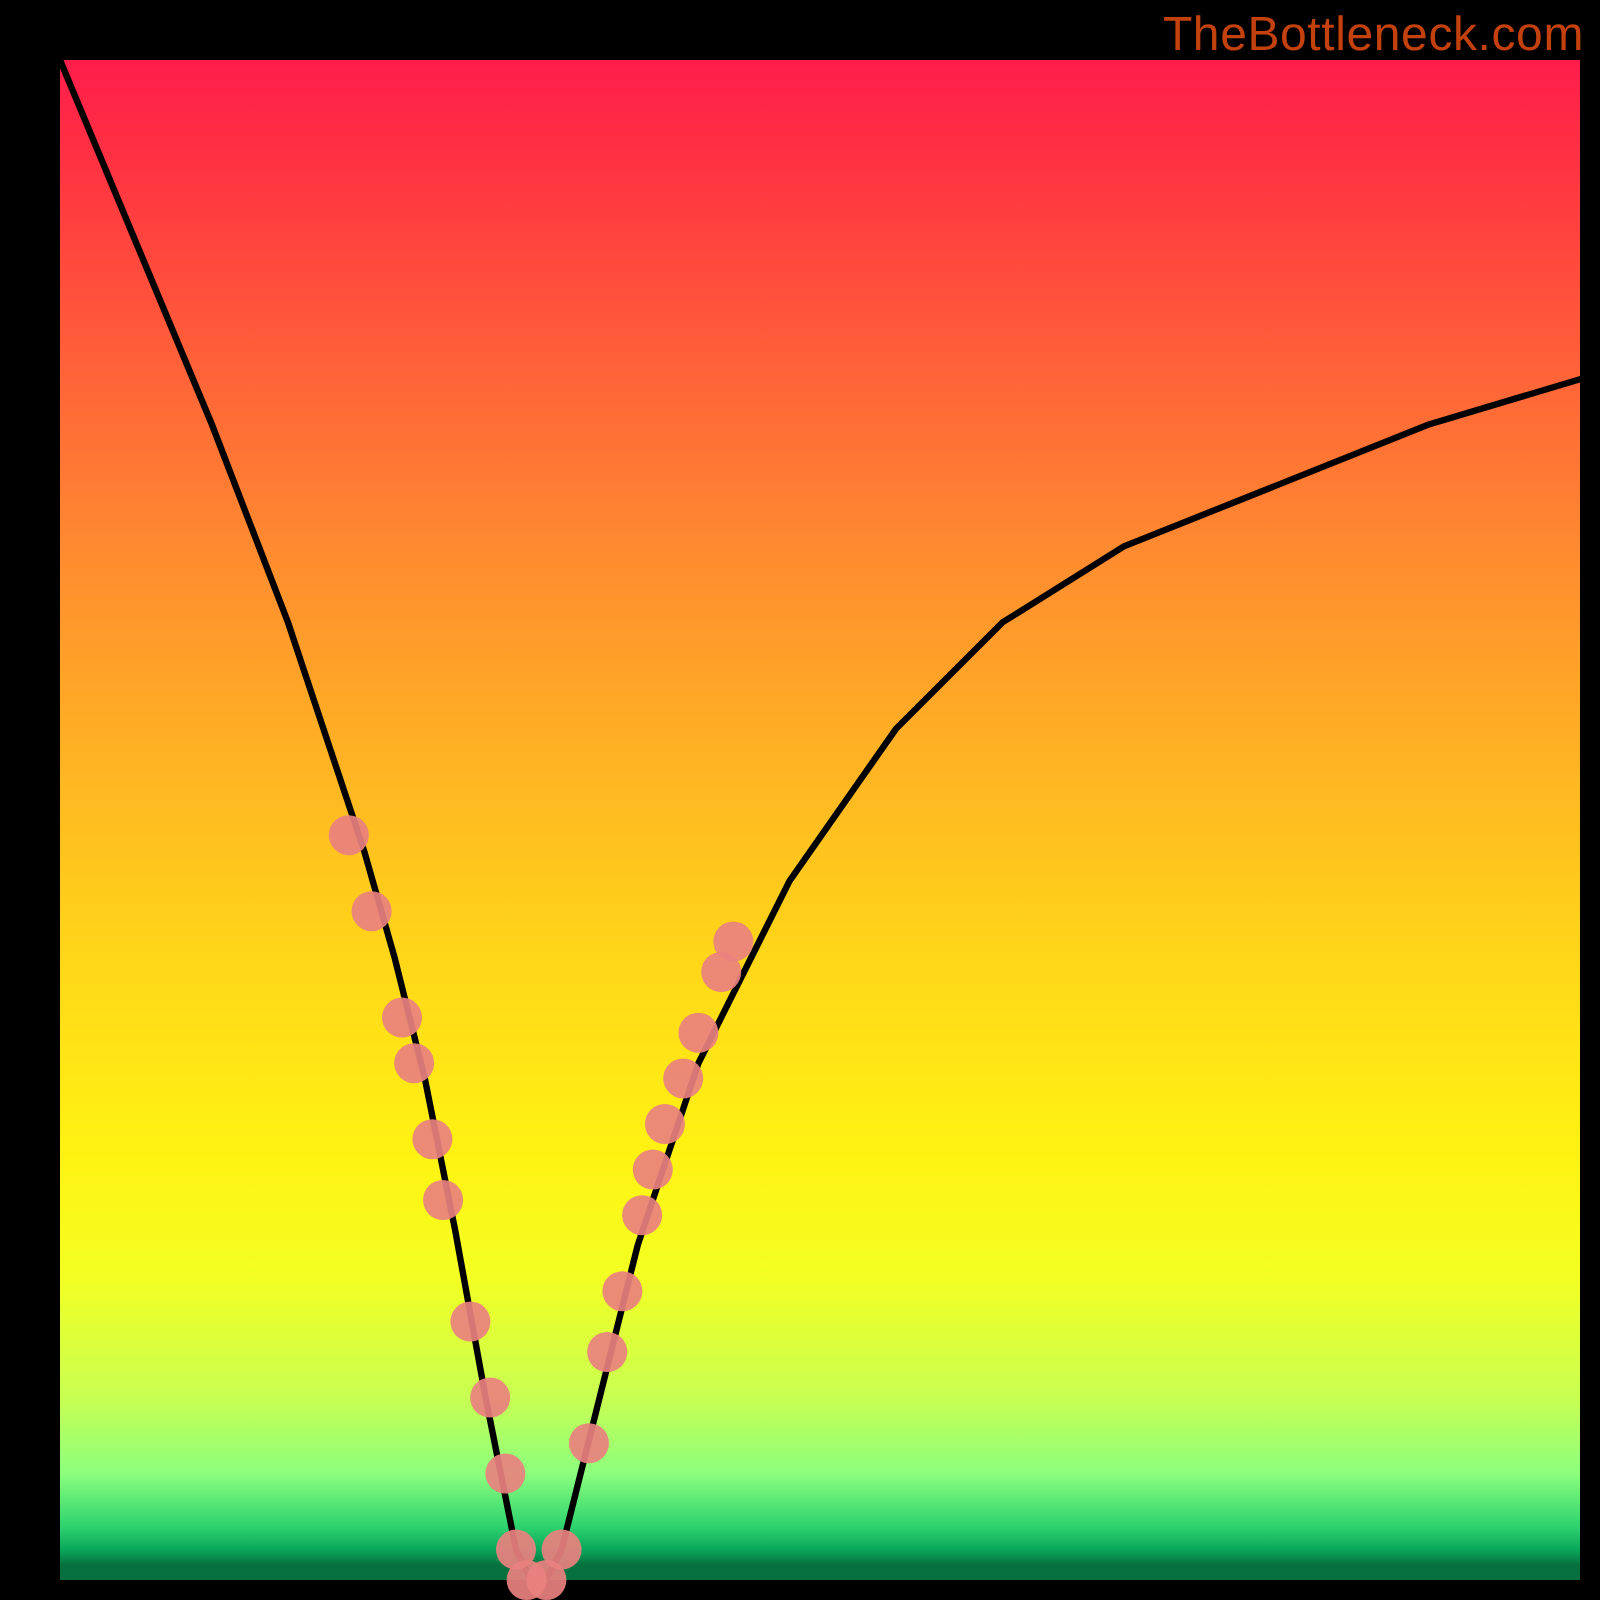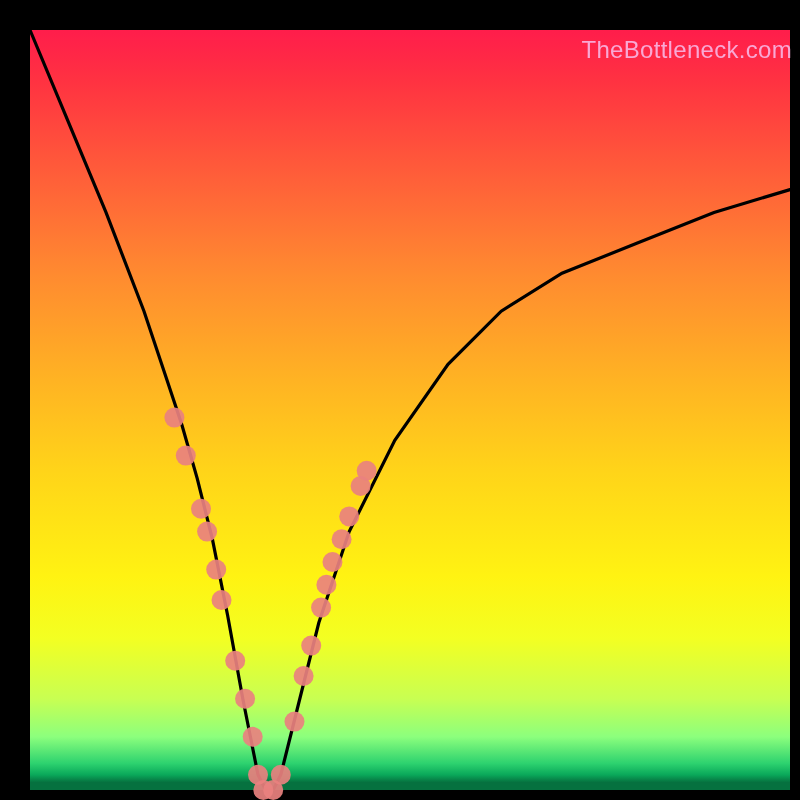--- a/index.html
+++ b/index.html
@@ -38,26 +38,25 @@
       #2dd26f 96.5%,
       #0aa85a 98%,
       #06713f 99%,
       #06713f 100%
     );
   }
   .watermark {
     position: absolute;
     top: 4px;
     right: 8px;
-    color: #f9a8d4;
+    color: #c2410c;
     font-size: 24px;
     font-weight: 400;
     letter-spacing: 0.3px;
     user-select: none;
-    margin-top: 32px;
   }
   svg.curve {
     position: absolute;
     left: 0;
     top: 0;
     width: 760px;
     height: 760px;
     overflow: visible;
   }
 </style>

